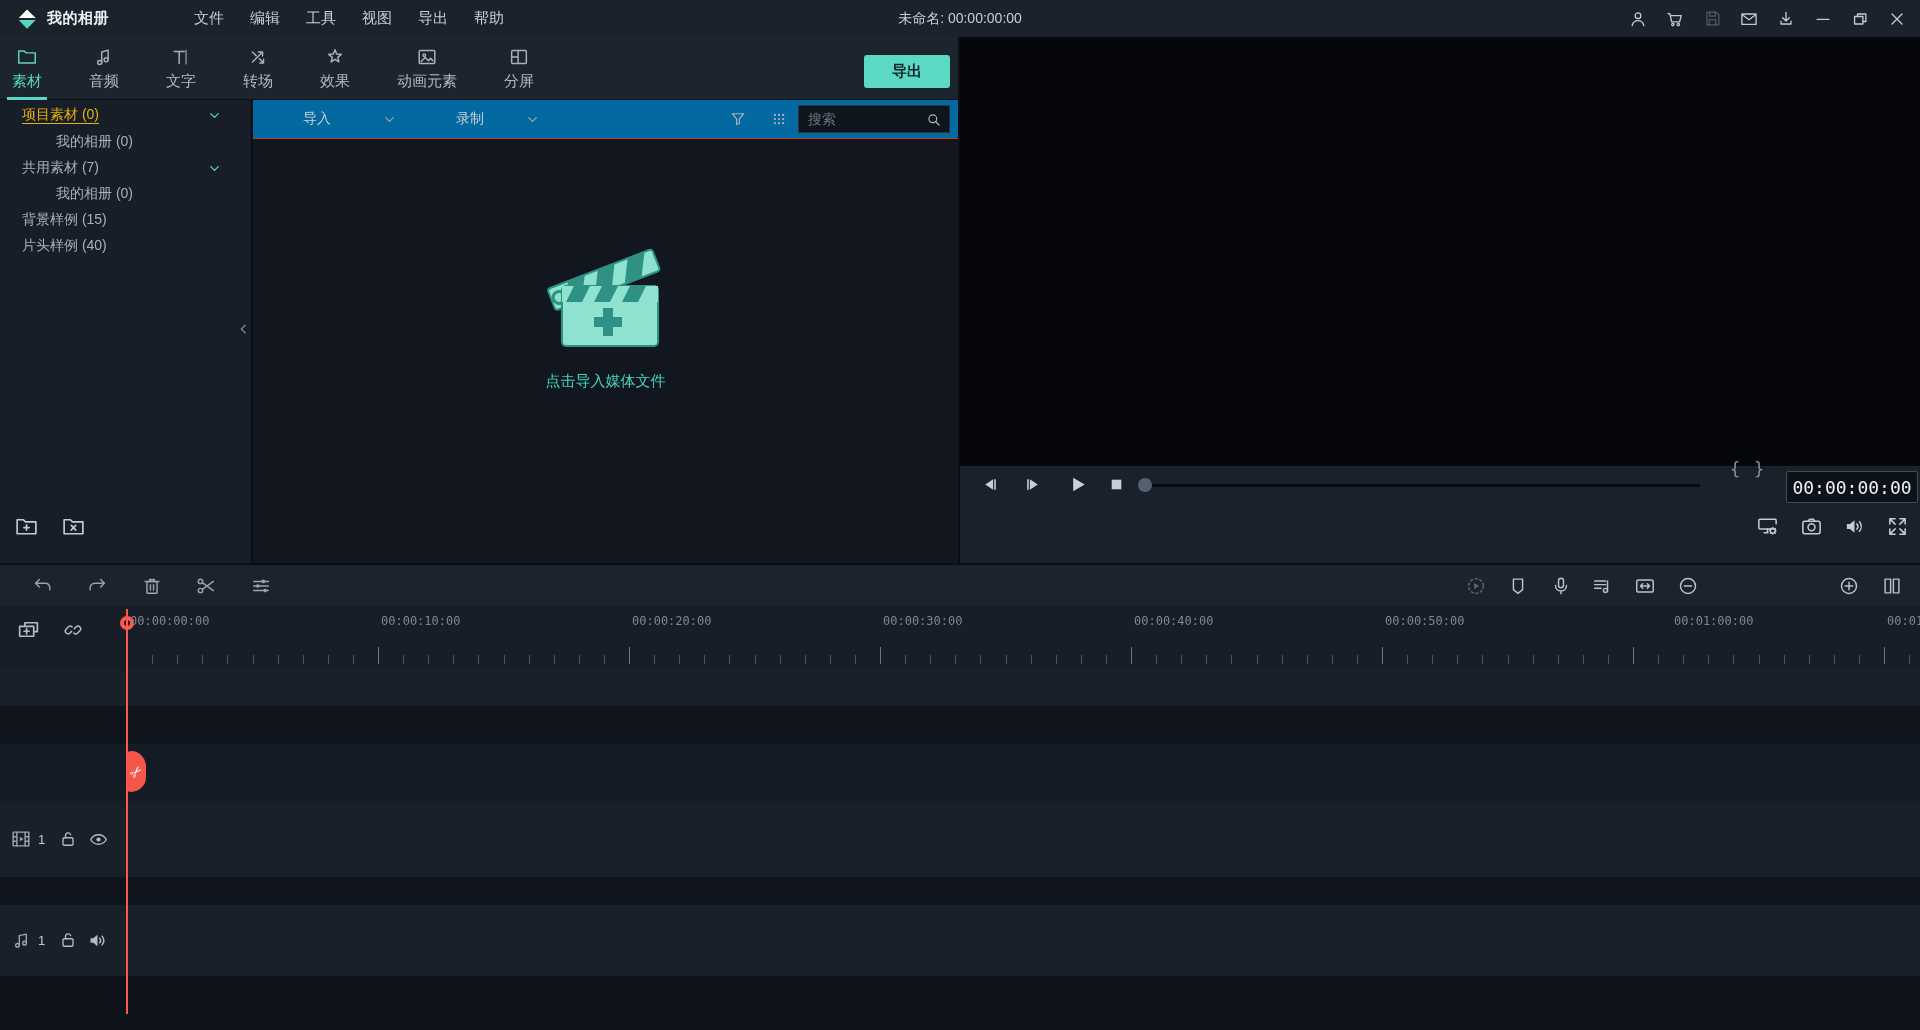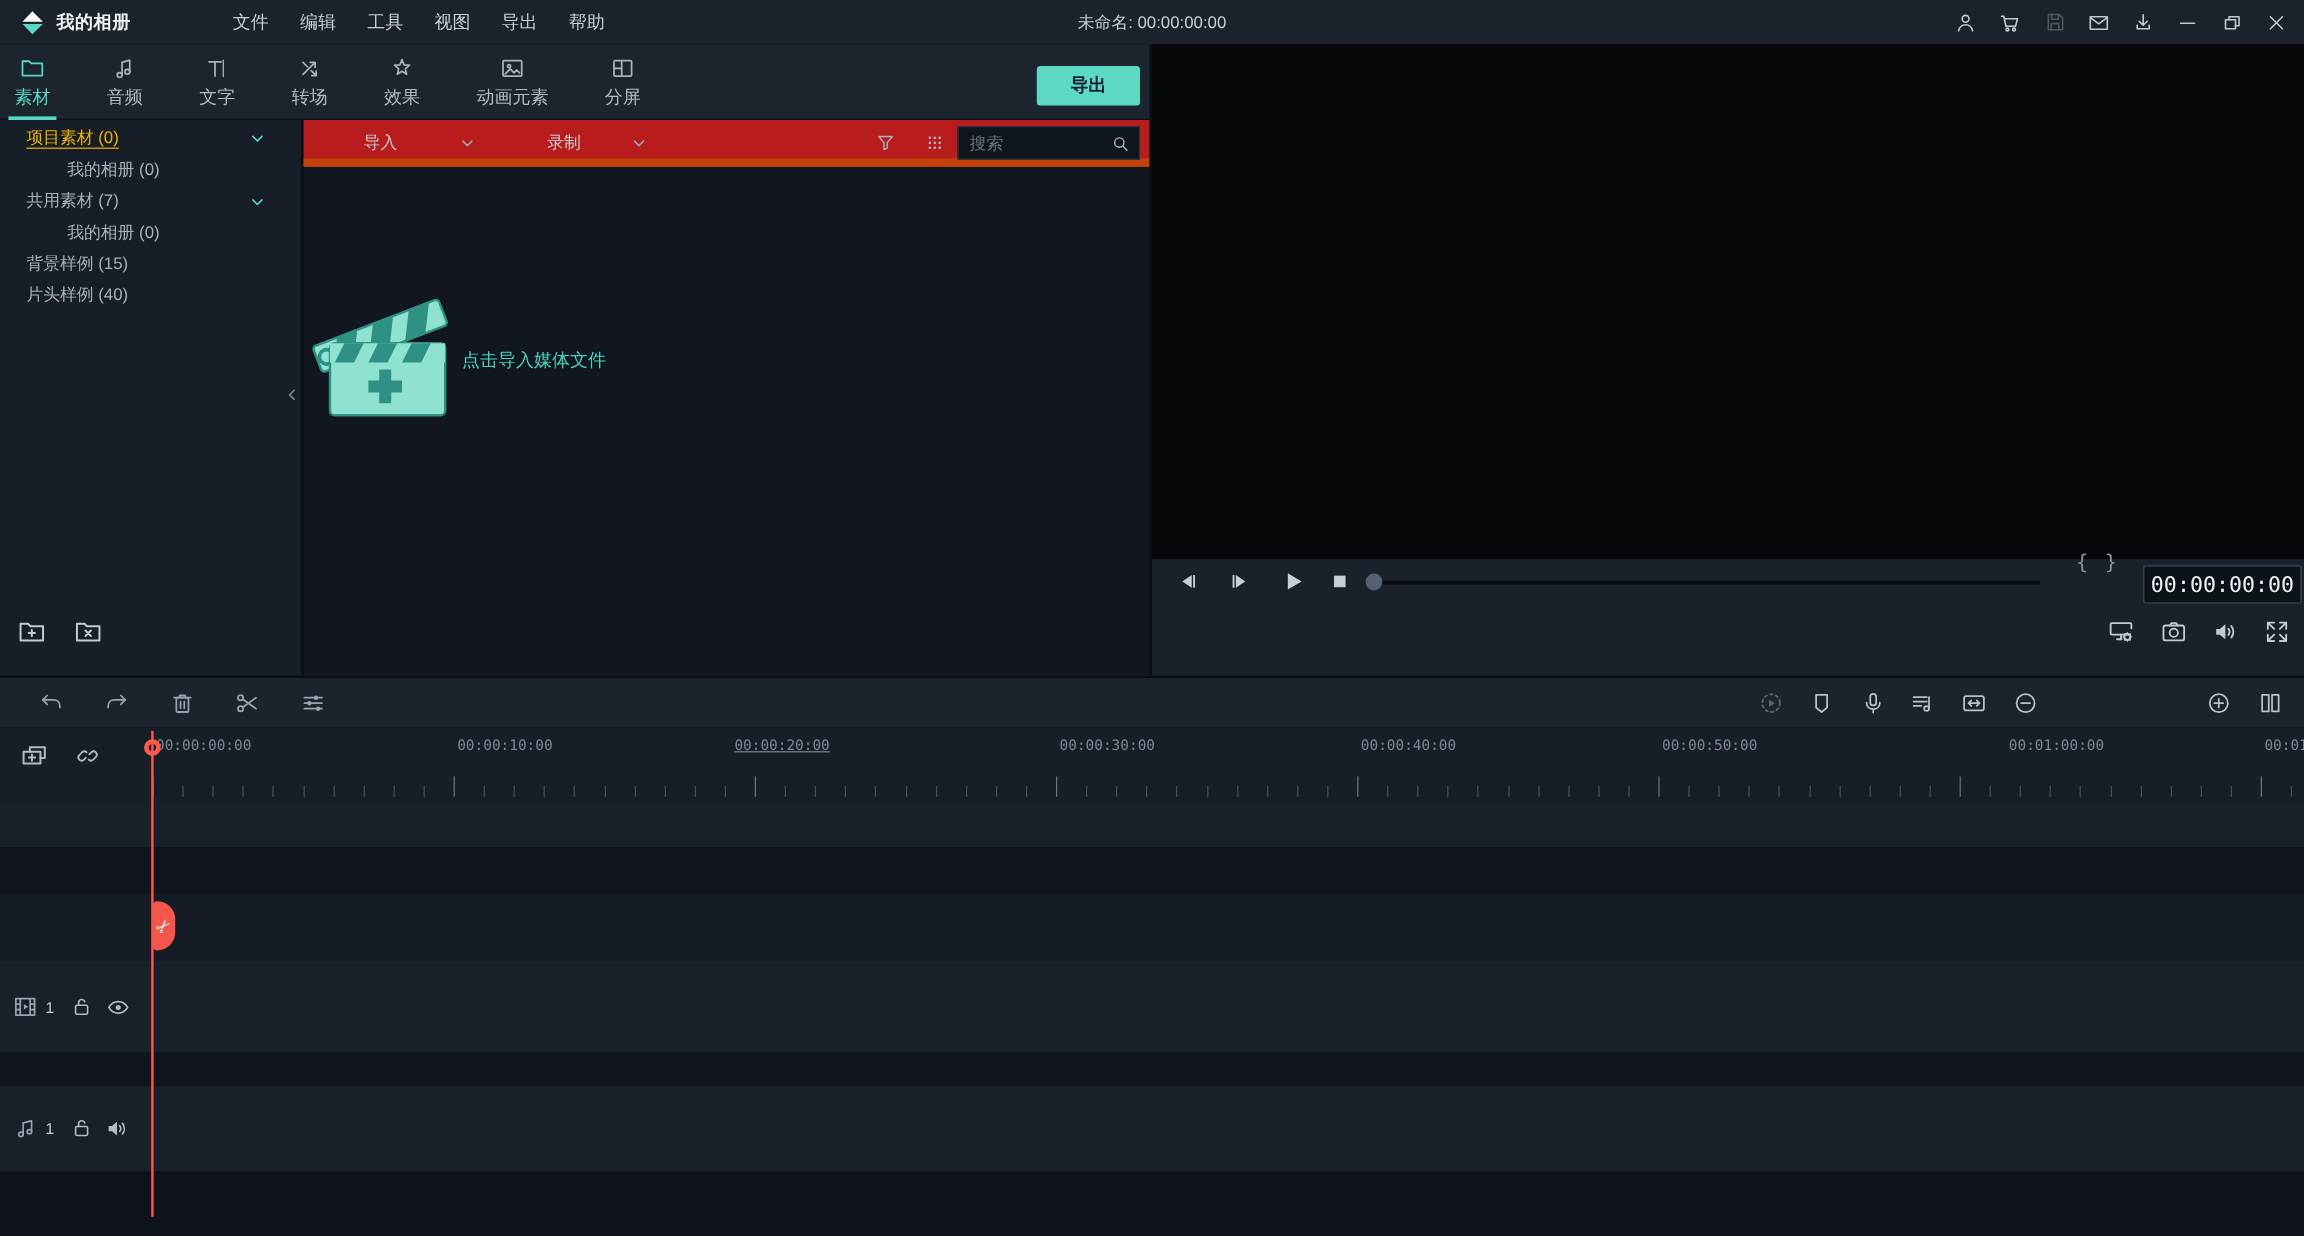--- a/index.html
+++ b/index.html
@@ -39,29 +39,29 @@
   .tree-item .lbl{white-space:nowrap;}
   .tree-item.sel .lbl{text-decoration:underline;text-underline-offset:4px;color:#eab308;}
   .tree-item .chev{position:absolute;left:208px;color:#57d8c2;width:13px;height:13px;}
   #folder-actions{position:absolute;left:14px;top:414px;display:flex;gap:22px;color:#c3cad2;}
   #folder-actions svg{width:25px;height:25px;cursor:pointer;}
   #pane-divider{left:251px;top:100px;width:2px;height:463px;background:#0b0f15;}
   #collapse-arrow{left:237px;top:318px;width:13px;height:22px;color:#7b848e;cursor:pointer;}
 
   
   #media-panel{left:253px;top:100px;width:705px;height:463px;background:#11161f;}
-  #media-toolbar{position:absolute;left:0;top:0;width:705px;height:39px;background:#b91c1c;border-bottom:7px solid #c2410c;box-sizing:border-box;}
+  #media-toolbar{position:absolute;left:0;top:0;width:705px;height:39px;background:#0369a1;border-bottom:1px solid #c2410c;box-sizing:border-box;}
   #media-toolbar .txt{position:absolute;top:0;height:38px;display:flex;align-items:center;font-size:14px;color:#c9d0d7;cursor:pointer;}
   .mchev{position:absolute;top:13px;width:13px;height:13px;color:#9aa3ad;cursor:pointer;}
   .mt-ic{position:absolute;top:10px;width:18px;height:18px;color:#aab2bb;cursor:pointer;}
   #search-box{position:absolute;left:545px;top:5px;width:152px;height:28px;background:#0f151d;border:1px solid #2b333d;box-sizing:border-box;display:flex;align-items:center;}
   #search-box input{flex:1;background:transparent;border:none;outline:none;color:#c6cdd4;font-size:14px;padding:0 4px 0 9px;font-family:inherit;width:110px;}
   #search-box input::placeholder{color:#6a737d;}
   #search-box svg{width:17px;height:17px;color:#b3bbc4;margin-right:7px;flex:none;}
-  #empty-state{position:absolute;left:0;top:128px;width:705px;display:flex;flex-direction:row;align-items:center;cursor:pointer;}
+  #empty-state{position:absolute;left:0;top:128px;width:705px;display:flex;flex-direction:column;align-items:center;cursor:pointer;}
   #empty-state .cap{margin-top:22px;font-size:15px;color:#45d6c2;}
 
   
   #divider-v{left:958px;top:37px;width:2px;height:526px;background:#0a0e14;}
   #preview{left:960px;top:37px;width:960px;height:526px;background:#1a212b;}
   #video-area{position:absolute;left:0;top:0;width:960px;height:429px;background:#05070a;}
   .pc-ic{position:absolute;color:#c8cfd6;cursor:pointer;}
   #scrub-track{position:absolute;left:192px;top:447px;width:548px;height:3px;background:#070b10;}
   #scrub-dot{position:absolute;left:178px;top:441px;width:14px;height:14px;border-radius:50%;background:#566170;cursor:pointer;}
   .bracket{position:absolute;top:422px;font-size:17px;color:#8a939d;cursor:pointer;font-family:"DejaVu Sans Mono",monospace;}
@@ -618,21 +618,21 @@
         <div class="tick" style="left: 276px; top: 49px; height: 9px;"></div>
         <div class="tick" style="left: 301px; top: 49px; height: 9px;"></div>
         <div class="tick" style="left: 326px; top: 49px; height: 9px;"></div>
         <div class="tick" style="left: 351px; top: 49px; height: 9px;"></div>
         <div class="tick" style="left: 377px; top: 49px; height: 9px;"></div>
         <div class="tick" style="left: 402px; top: 49px; height: 9px;"></div>
         <div class="tick" style="left: 427px; top: 49px; height: 9px;"></div>
         <div class="tick" style="left: 452px; top: 49px; height: 9px;"></div>
         <div class="tick" style="left: 477px; top: 49px; height: 9px;"></div>
         <div class="tick major" style="left: 502px; top: 41px; height: 17px;"></div>
-        <span class="rl" style="left: 485px; text-decoration: underline;">00:00:20:00</span>
+        <span class="rl" style="left: 505px;">00:00:20:00</span>
         <div class="tick" style="left: 527px; top: 49px; height: 9px;"></div>
         <div class="tick" style="left: 552px; top: 49px; height: 9px;"></div>
         <div class="tick" style="left: 577px; top: 49px; height: 9px;"></div>
         <div class="tick" style="left: 602px; top: 49px; height: 9px;"></div>
         <div class="tick" style="left: 628px; top: 49px; height: 9px;"></div>
         <div class="tick" style="left: 653px; top: 49px; height: 9px;"></div>
         <div class="tick" style="left: 678px; top: 49px; height: 9px;"></div>
         <div class="tick" style="left: 703px; top: 49px; height: 9px;"></div>
         <div class="tick" style="left: 728px; top: 49px; height: 9px;"></div>
         <div class="tick major" style="left: 753px; top: 41px; height: 17px;"></div>

